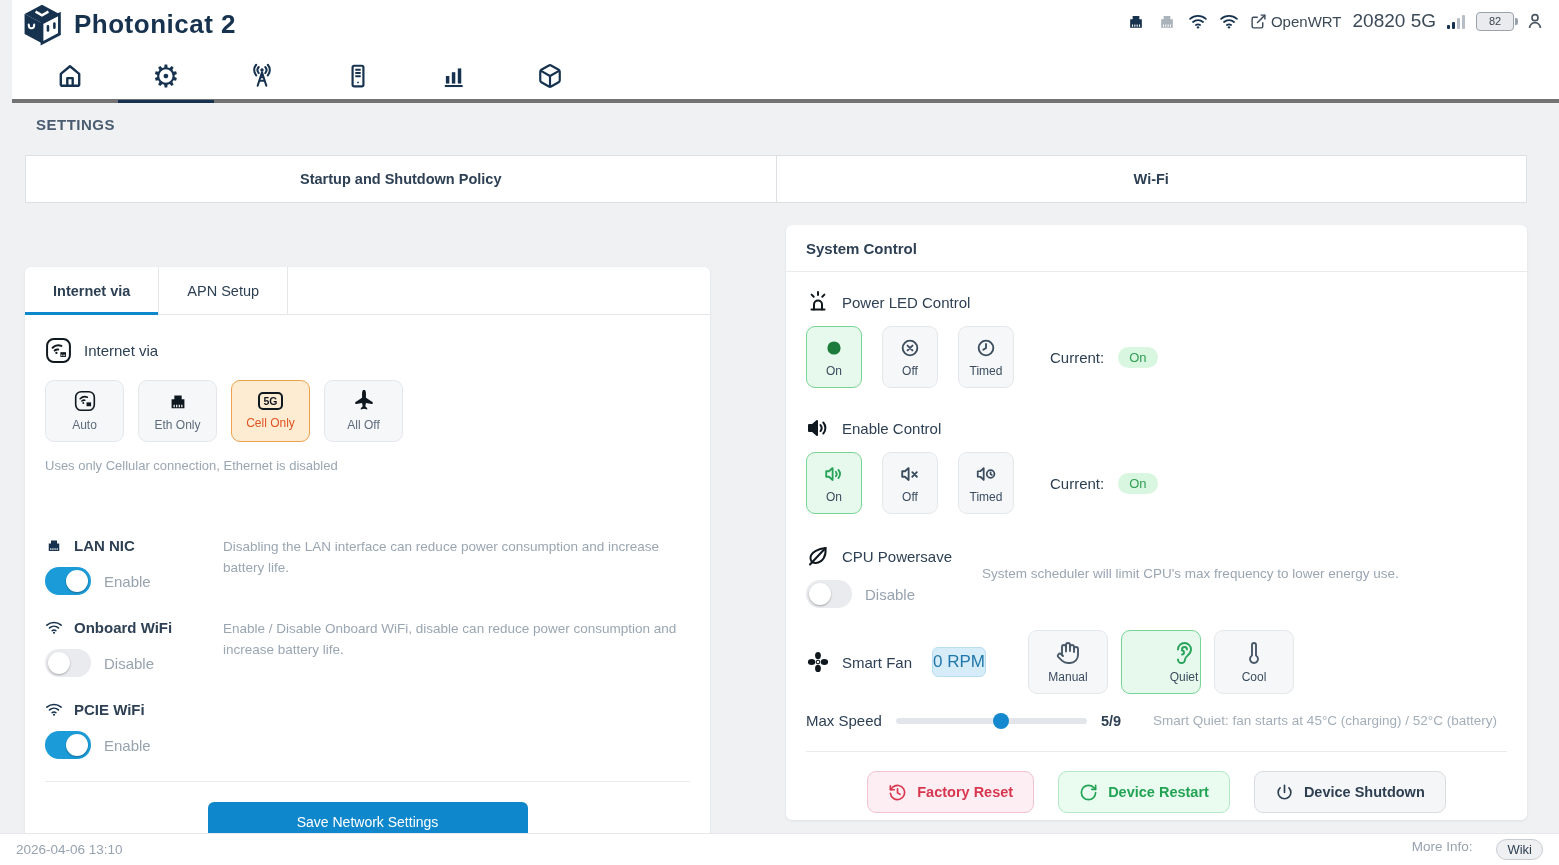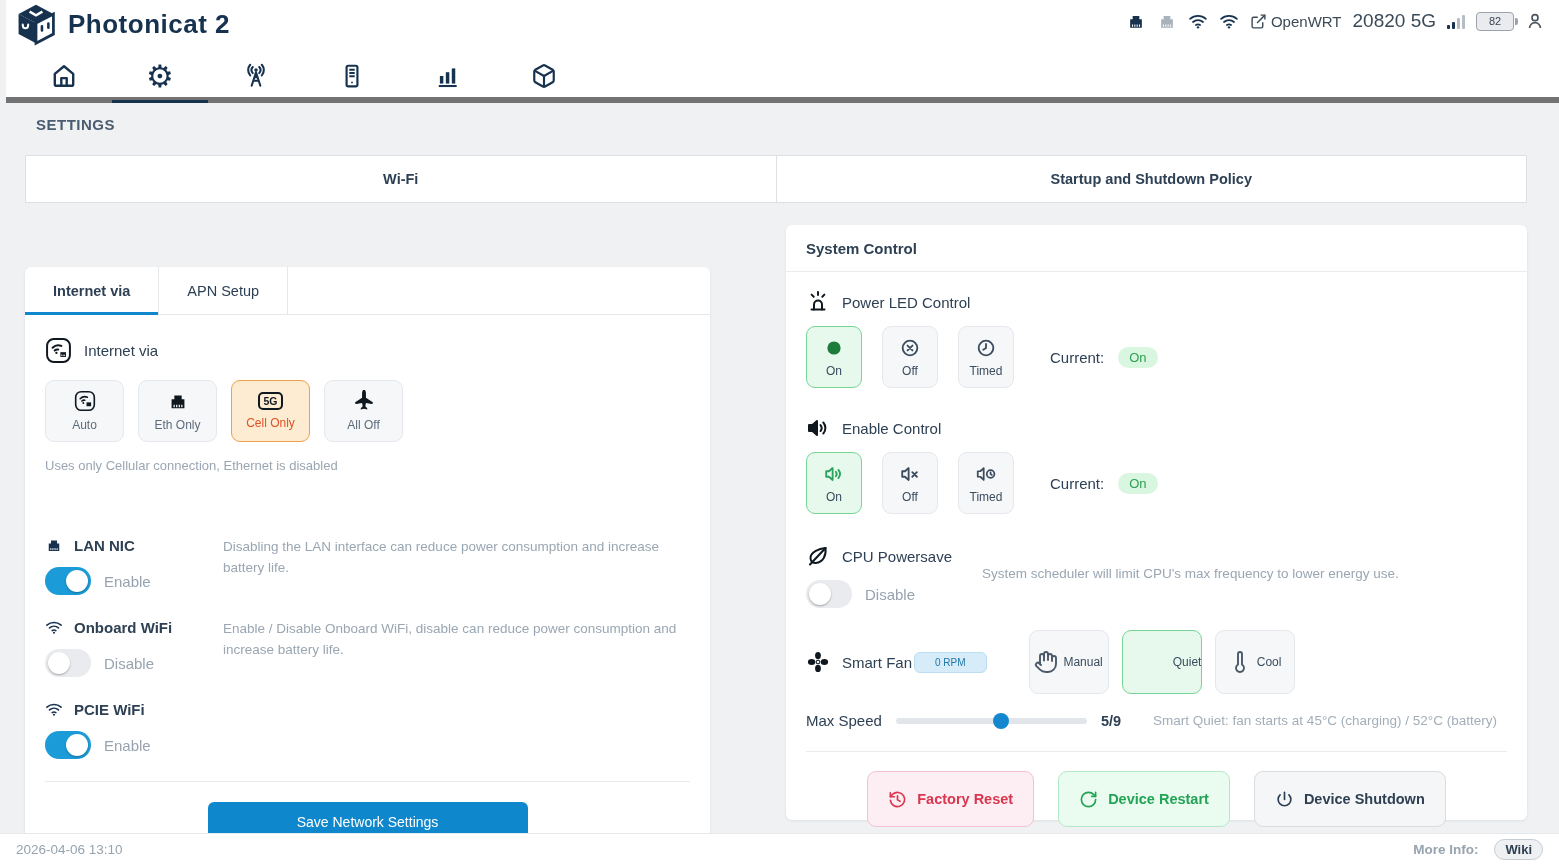--- a/index.html
+++ b/index.html
@@ -4,21 +4,21 @@
 <style>
   * { margin:0; padding:0; box-sizing:border-box; }
   html,body { width:1559px; height:865px; }
   body {
     font-family:"Liberation Sans", sans-serif;
     background:#eff1f3; color:#2e4054; position:relative; overflow:hidden;
   }
   svg { display:block; }
 
   
-  .header { position:absolute; top:0; left:6px; right:0; height:103px; background:#fff; border-bottom:6px solid #737373; }
+  .header { position:absolute; top:0; left:12px; right:0; height:103px; background:#fff; border-bottom:4px solid #737373; }
   .brand { position:absolute; left:8px; top:2px; display:flex; align-items:center; gap:10px; }
   .brand-name { font-size:26px; font-weight:700; color:#16324f; letter-spacing:.5px; }
   .statusbar { position:absolute; right:14px; top:10px; display:flex; align-items:center; gap:11px; color:#16324f; }
   .statusbar .ic { width:20px; height:20px; }
   .st-gray { color:#aab2ba; }
   .openwrt { display:flex; align-items:center; gap:4px; font-size:15px; color:#3c4a58; cursor:pointer; }
   .nettext { font-size:19px; color:#3c4a58; }
   .sigbars { display:flex; align-items:flex-end; gap:2px; height:15px; }
   .sigbars span { width:3px; border-radius:1px; background:#16324f; display:block; }
   .sigbars .b1{height:4px;} .sigbars .b2{height:7px;}
@@ -99,48 +99,48 @@
   .current-wrap { display:flex; align-items:center; gap:14px; margin-left:16px; }
   .current-label { font-size:15px; color:#2e4054; }
   .pill-green { background:#d9f6e0; color:#2f9e53; font-size:13px; border-radius:12px; padding:3px 11px; }
 
   .grp { margin-top:28px; }
   .cpu-row { display:grid; grid-template-columns:176px 1fr; margin-top:30px; align-items:start; }
   .cpu-desc { font-size:13.5px; color:#9aa6b2; padding-top:22px; }
 
   .fan-row { display:flex; align-items:center; margin-top:22px; }
   .fan-row .group-head { gap:12px; }
-  .rpm-badge { margin-left:2px; background:#d6ecf9; border:1px solid #b9ddf2; color:#2277aa; font-size:10px; border-radius:6px; padding:4px 20px; }
+  .rpm-badge { margin-left:20px; background:#d6ecf9; border:1px solid #b9ddf2; color:#2277aa; font-size:17px; border-radius:6px; padding:4px 0; }
   .fan-opts { display:flex; gap:13px; margin-left:42px; }
   .fan-opt { width:80px; height:64px; border-radius:9px; background:#f5f7f9; border:1px solid #e4e8ec;
-             display:flex; flex-direction:row; align-items:center; justify-content:center; gap:5px; cursor:pointer; }
+             display:flex; flex-direction:column; align-items:center; justify-content:center; gap:5px; cursor:pointer; }
   .fan-opt .ic { width:24px; height:24px; color:#4a5968; }
   .fan-opt .olabel { font-size:12px; color:#3b4c5e; }
   .fan-opt.selected { background:#e7f9ec; border:1.5px solid #77d695;padding-left:46px; }
 
   .speed-row { display:flex; align-items:center; margin-top:18px; gap:14px; }
   .speed-label { font-size:15px; color:#2e4054; }
   .slider { position:relative; width:191px; height:16px; cursor:pointer; }
   .slider-track { position:absolute; top:5px; left:0; right:0; height:6px; border-radius:3px; background:#e2e5e9; }
   .slider-thumb { position:absolute; top:0; left:calc(55% - 8px); width:16px; height:16px; border-radius:50%; background:#1488cf; }
   .speed-val { font-size:14.5px; font-weight:700; color:#2e4054; }
   .speed-hint { font-size:13.5px; color:#a3aeb9; margin-left:18px; }
 
   .actions-row { margin-top:22px; border-top:1px solid #e9ebee; padding-top:19px; display:flex; justify-content:center; gap:24px; }
-  .action { height:56px; padding:0 20px; border-radius:9px; display:flex; align-items:center; gap:10px; font-size:14.5px; font-weight:600; cursor:pointer; border:1px solid; background:#fff; font-family:inherit; }
+  .action { height:42px; padding:0 20px; border-radius:9px; display:flex; align-items:center; gap:10px; font-size:14.5px; font-weight:600; cursor:pointer; border:1px solid; background:#fff; font-family:inherit; }
   .action .ic { width:19px; height:19px; }
   .act-reset { background:#fdeef3; border-color:#f3c2d2; color:#d8374f; }
   .act-restart { background:#eafbf0; border-color:#b5e8c7; color:#23a455; }
   .act-shutdown { background:#f5f6f8; border-color:#d9dce0; color:#2e3f52; }
 
   
   .footer { position:absolute; left:0; right:0; bottom:0; height:32px; background:#fff; border-top:1px solid #e6e8eb;
             display:flex; align-items:center; justify-content:space-between; padding:0 16px; }
   .foot-text { font-size:13.5px; color:#97a3af; }
-  .foot-right { display:flex; align-items:center; gap:16px;font-weight:bold; }
+  .foot-right { display:flex; align-items:flex-start; gap:24px; }
   .wiki-chip { border:1px solid #c7ccd2; background:#eef0f2; border-radius:11px; padding:2px 10px; font-size:13px; color:#2e3f52; cursor:pointer; }
 </style>
 </head>
 <body>
 
 <div class="header">
   <div class="brand">
     <span>
       <svg width="44" height="44" viewBox="0 0 48 48">
         <polygon points="24,3 43,13 24,23 5,13" fill="#16324f"></polygon>
@@ -260,22 +260,22 @@
             <path d="M12 22V12"></path>
           </svg>
       </span>
     </div>
   </div>
 </div>
 
 <div class="page-title">SETTINGS</div>
 
 <div class="main-tabs">
+  <div class="main-tab">Startup and Shutdown Policy</div>
   <div class="main-tab">Wi-Fi</div>
-  <div class="main-tab">Startup and Shutdown Policy</div>
 </div>
 
 <div class="card card-left">
   <div class="inner-tabs">
     <div class="inner-tab active">Internet via</div>
     <div class="inner-tab">APN Setup</div>
   </div>
 
   <div class="lc-content">
     <div class="section-head">

